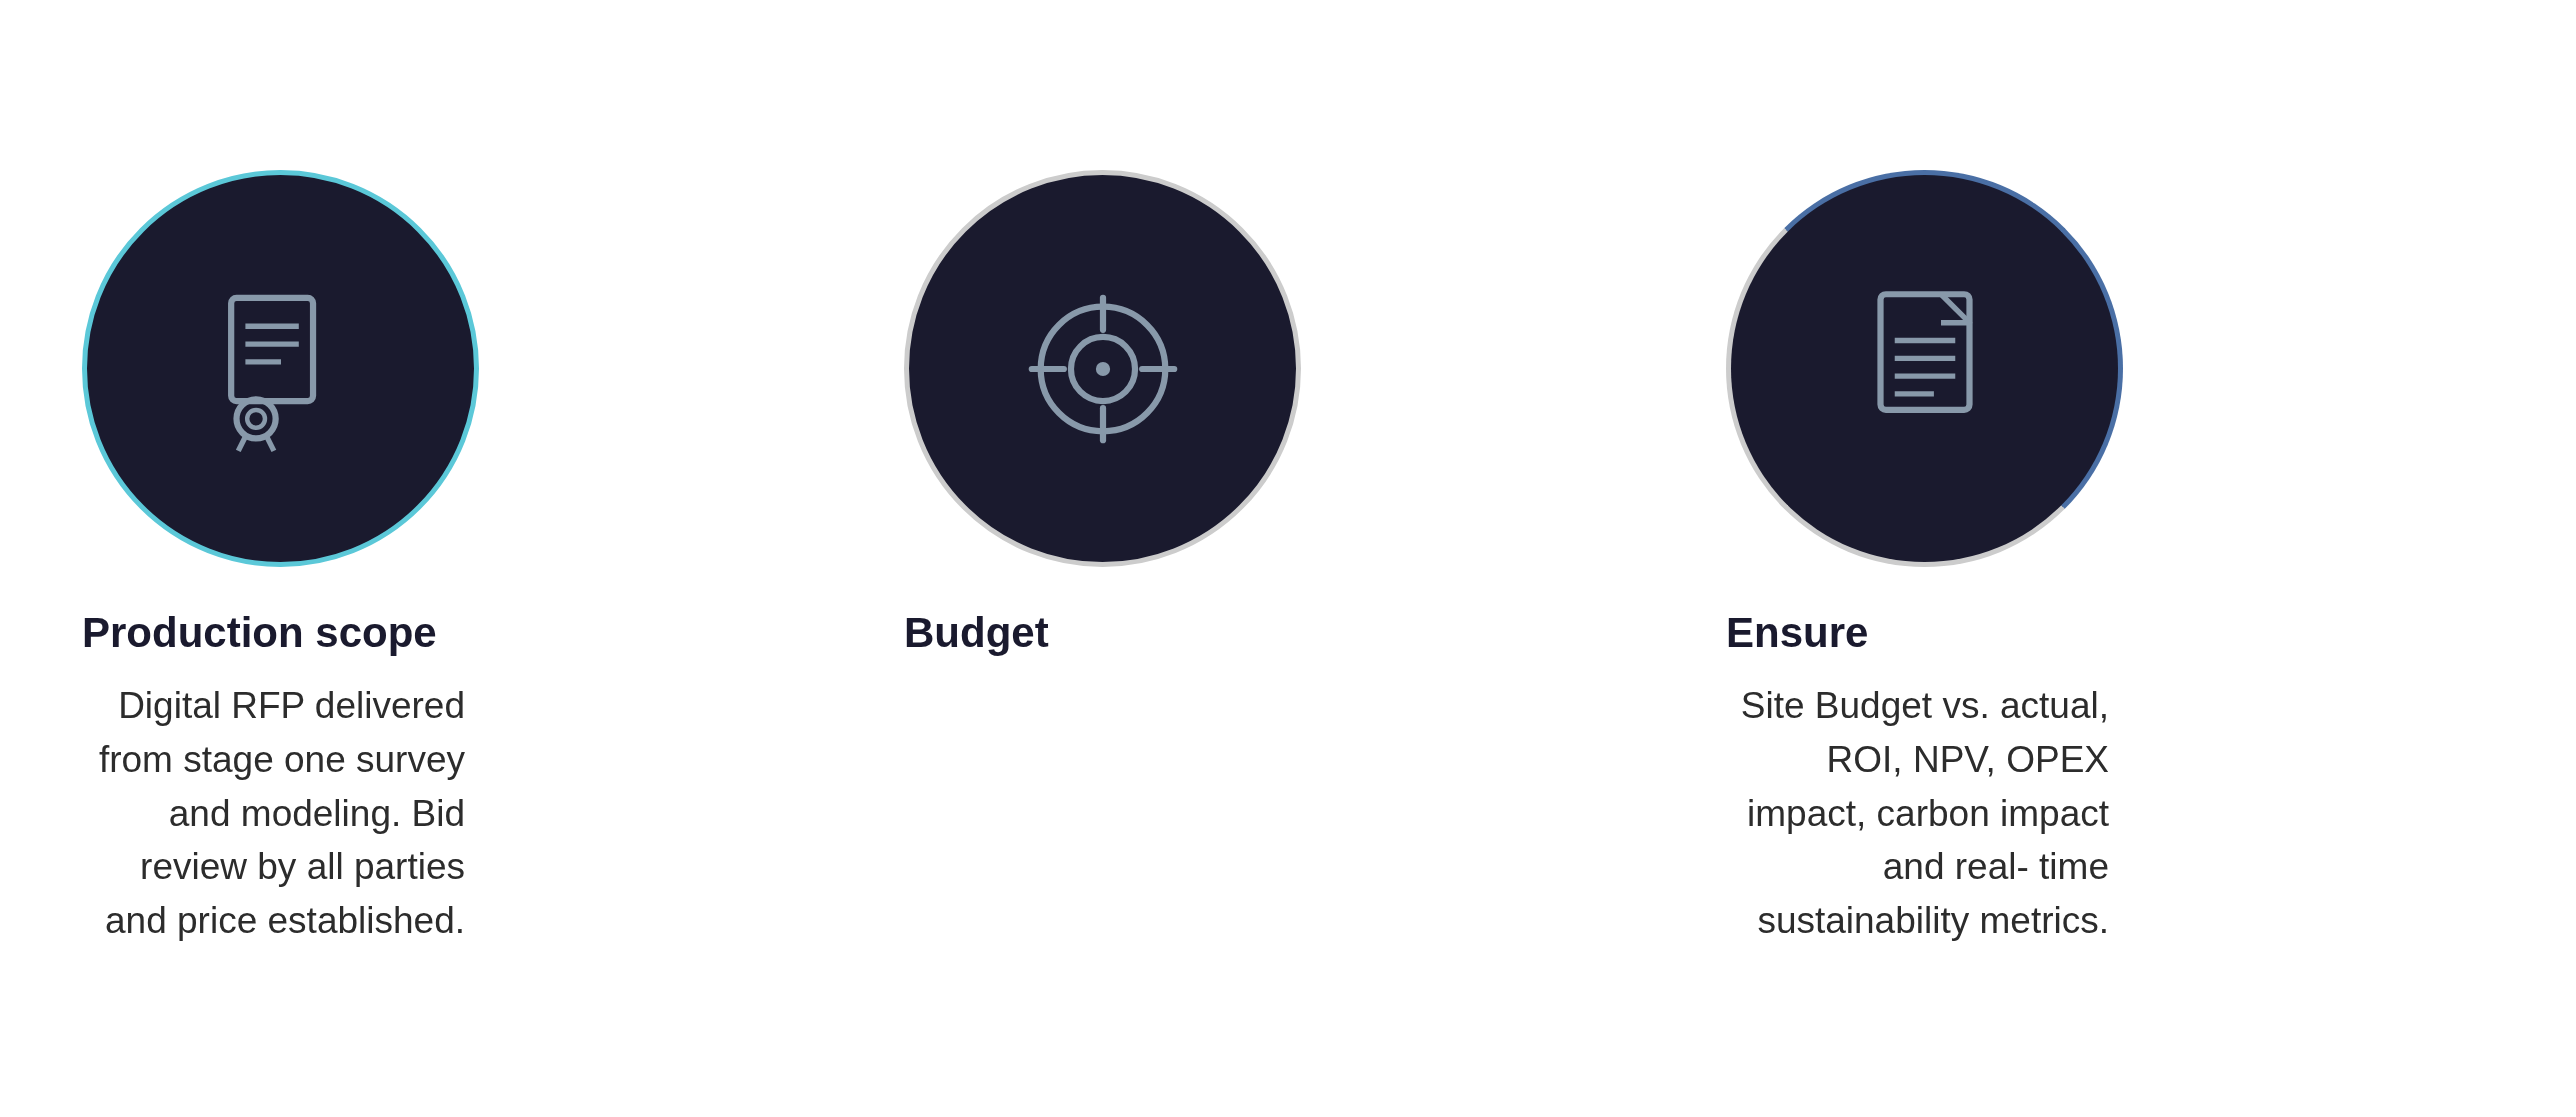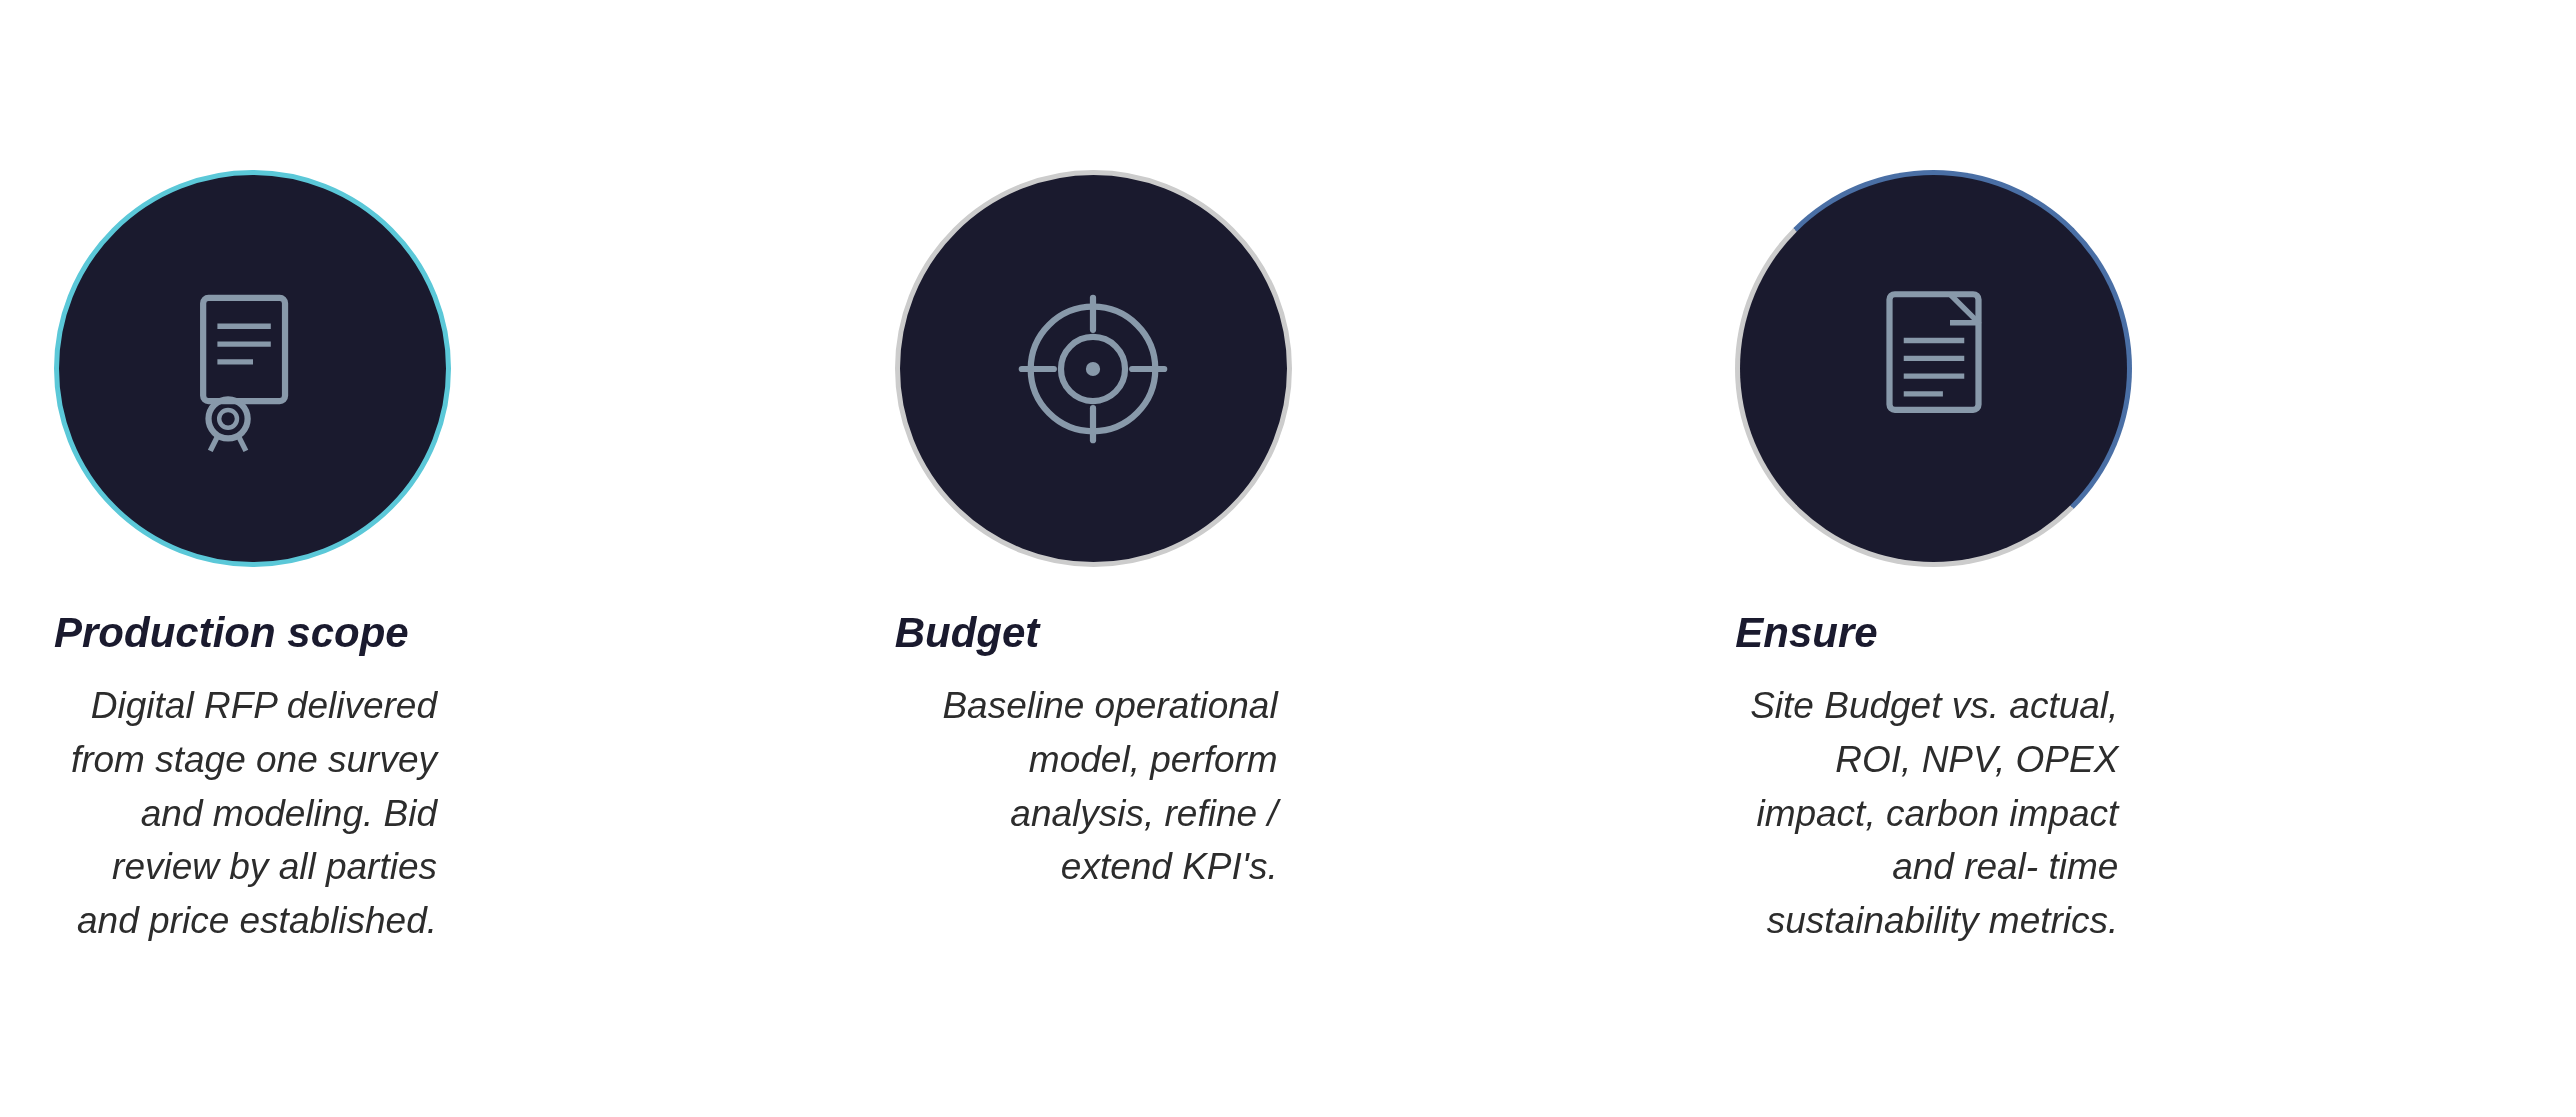--- a/index.html
+++ b/index.html
@@ -10,23 +10,22 @@
       min-height: 1118px;
       display: flex;
       align-items: center;
       justify-content: center;
     }
     .container {
       display: flex;
       flex-direction: row;
       align-items: flex-start;
       gap: 0px;
-      padding: 41px 27px;
+      padding: 41px 55px;
       width: 100%;
-      font-style: italic;
     }
     .step {
       display: flex;
       flex-direction: column;
       align-items: flex-start;
       flex: 1;
       padding: 0 27px;
     }
     .circle-wrapper {
       width: 397px;
@@ -118,21 +117,20 @@
 
         <line x1="50" y1="10" x2="50" y2="28" stroke="#8899aa" stroke-width="3.5" stroke-linecap="round"></line>
         <line x1="50" y1="72" x2="50" y2="90" stroke="#8899aa" stroke-width="3.5" stroke-linecap="round"></line>
         <line x1="10" y1="50" x2="28" y2="50" stroke="#8899aa" stroke-width="3.5" stroke-linecap="round"></line>
         <line x1="72" y1="50" x2="90" y2="50" stroke="#8899aa" stroke-width="3.5" stroke-linecap="round"></line>
 
         <circle cx="50" cy="50" r="4" fill="#8899aa"></circle>
       </svg>
     </div>
     <div class="step-title">Budget</div>
-    <div class="step-desc">Baseline operational model, perform analysis, refine / extend KPI's.</div>
   </div>
 
   <div class="step">
     <div class="circle-wrapper highlight-right">
       <svg class="icon-svg" viewBox="0 0 100 100" fill="none" xmlns="http://www.w3.org/2000/svg">
 
         <rect x="25" y="8" width="50" height="65" rx="3" ry="3" stroke="#8899aa" stroke-width="3.5" fill="none"></rect>
 
         <polyline points="59,8 75,24 59,24" stroke="#8899aa" stroke-width="3" fill="none" stroke-linejoin="round"></polyline>
 

